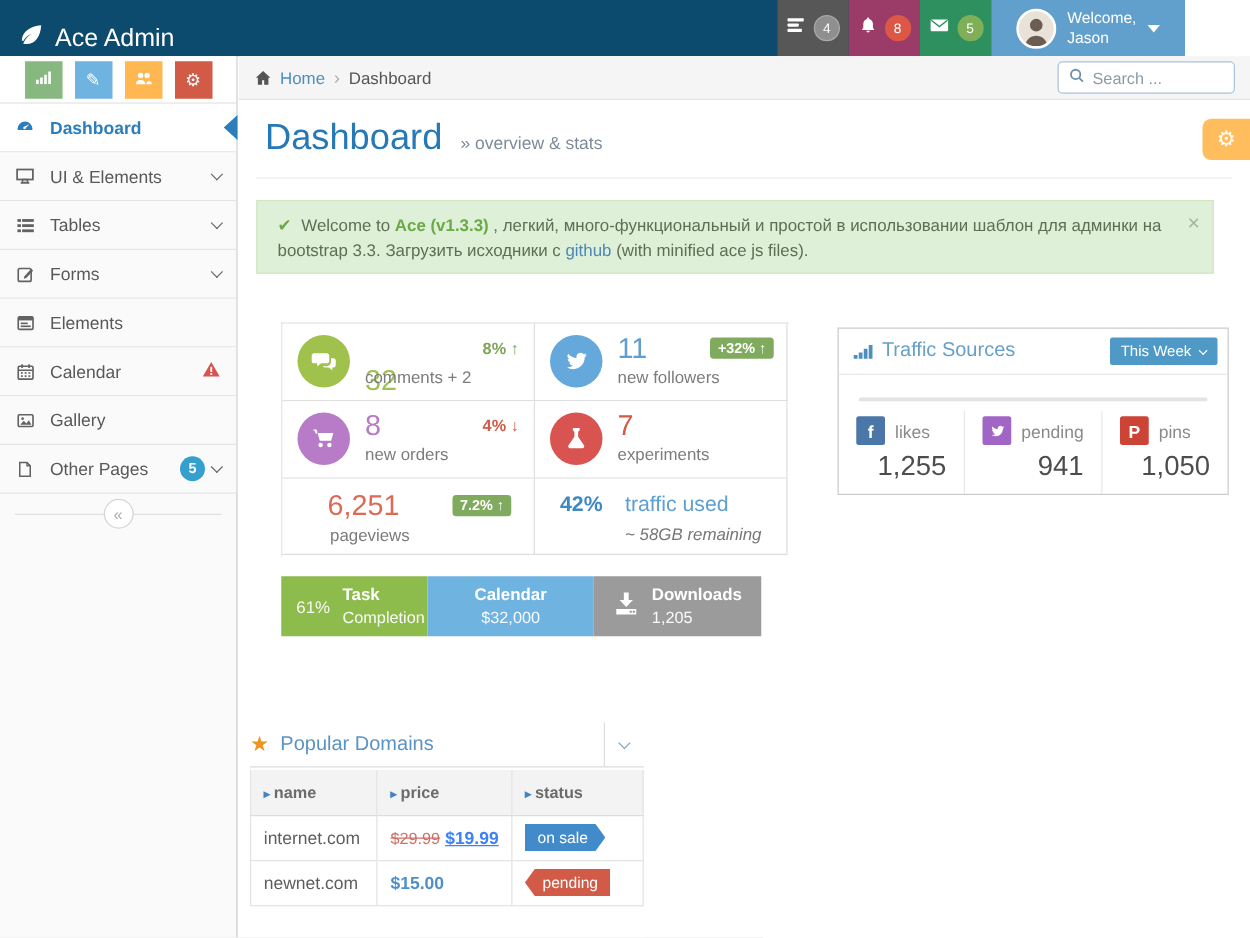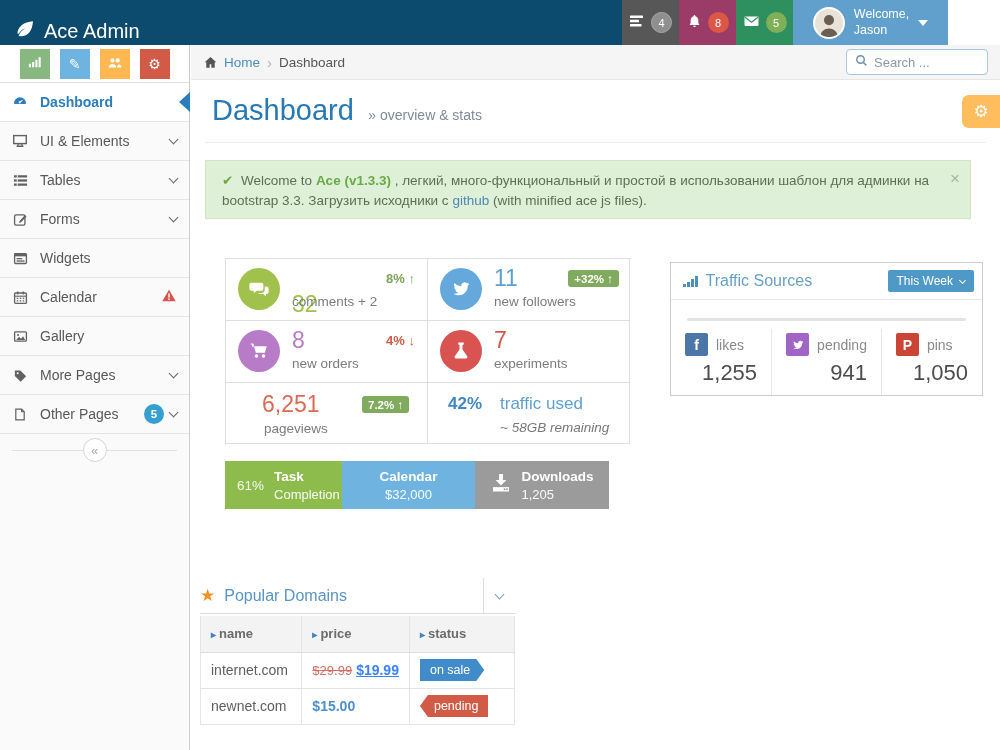--- a/index.html
+++ b/index.html
@@ -285,21 +285,21 @@
 
     <div class="menu-item">
       <span class="mi-icon">
         <svg width="15" height="15" viewBox="0 0 16 16">
             <rect x="1.7" y="2.7" width="12.6" height="10.6" rx="1" fill="none" stroke="currentColor" stroke-width="1.4"></rect>
             <rect x="1.7" y="2.7" width="12.6" height="3" fill="currentColor"></rect>
             <rect x="3.8" y="7.5" width="6" height="1.4" fill="currentColor"></rect>
             <rect x="3.8" y="10" width="8.5" height="1.4" fill="currentColor"></rect>
           </svg>
       </span>
-      <span>Widgets</span>
+      <span>Elements</span>
     </div>
 
     <div class="menu-item">
       <span class="mi-icon">
         <svg width="15" height="15" viewBox="0 0 16 16">
             <rect x="1.7" y="3.2" width="12.6" height="11" rx="1" fill="none" stroke="currentColor" stroke-width="1.4"></rect>
             <rect x="4.2" y="1.6" width="1.6" height="3" fill="currentColor"></rect>
             <rect x="10.2" y="1.6" width="1.6" height="3" fill="currentColor"></rect>
             <path d="M2 6.6h12" stroke="currentColor" stroke-width="1.2"></path>
             <g fill="currentColor">
@@ -328,32 +328,20 @@
       <span class="mi-icon">
         <svg width="15" height="15" viewBox="0 0 16 16">
             <rect x="1.7" y="3" width="12.6" height="10" rx="1" fill="none" stroke="currentColor" stroke-width="1.4"></rect>
             <circle cx="5.4" cy="6.3" r="1.1" fill="currentColor"></circle>
             <path d="m3.4 11.6 3-3.4 2.2 2.2 2.2-2.8 2.1 4z" fill="currentColor"></path>
           </svg>
       </span>
       <span>Gallery</span>
     </div>
 
-    <div class="menu-item">
-      <span class="mi-icon">
-        <svg width="15" height="15" viewBox="0 0 16 16">
-            <path d="M2 8.4V2.6h5.8l6.2 6.2-5.8 5.8z" fill="currentColor"></path>
-            <circle cx="5" cy="5.6" r="1.1" fill="#fafafa"></circle>
-          </svg>
-      </span>
-      <span>More Pages</span>
-      <span class="mi-right">
-          <span class="chev"></span>
-        </span>
-    </div>
 
     <div class="menu-item">
       <span class="mi-icon">
         <svg width="14" height="15" viewBox="0 0 16 16">
             <path d="M3.2 1.8h6.6l3 3v9.4H3.2z" fill="none" stroke="currentColor" stroke-width="1.4"></path>
             <path d="M9.8 1.8v3h3" fill="none" stroke="currentColor" stroke-width="1.2"></path>
           </svg>
       </span>
       <span>Other Pages</span>
       <span class="mi-right">

